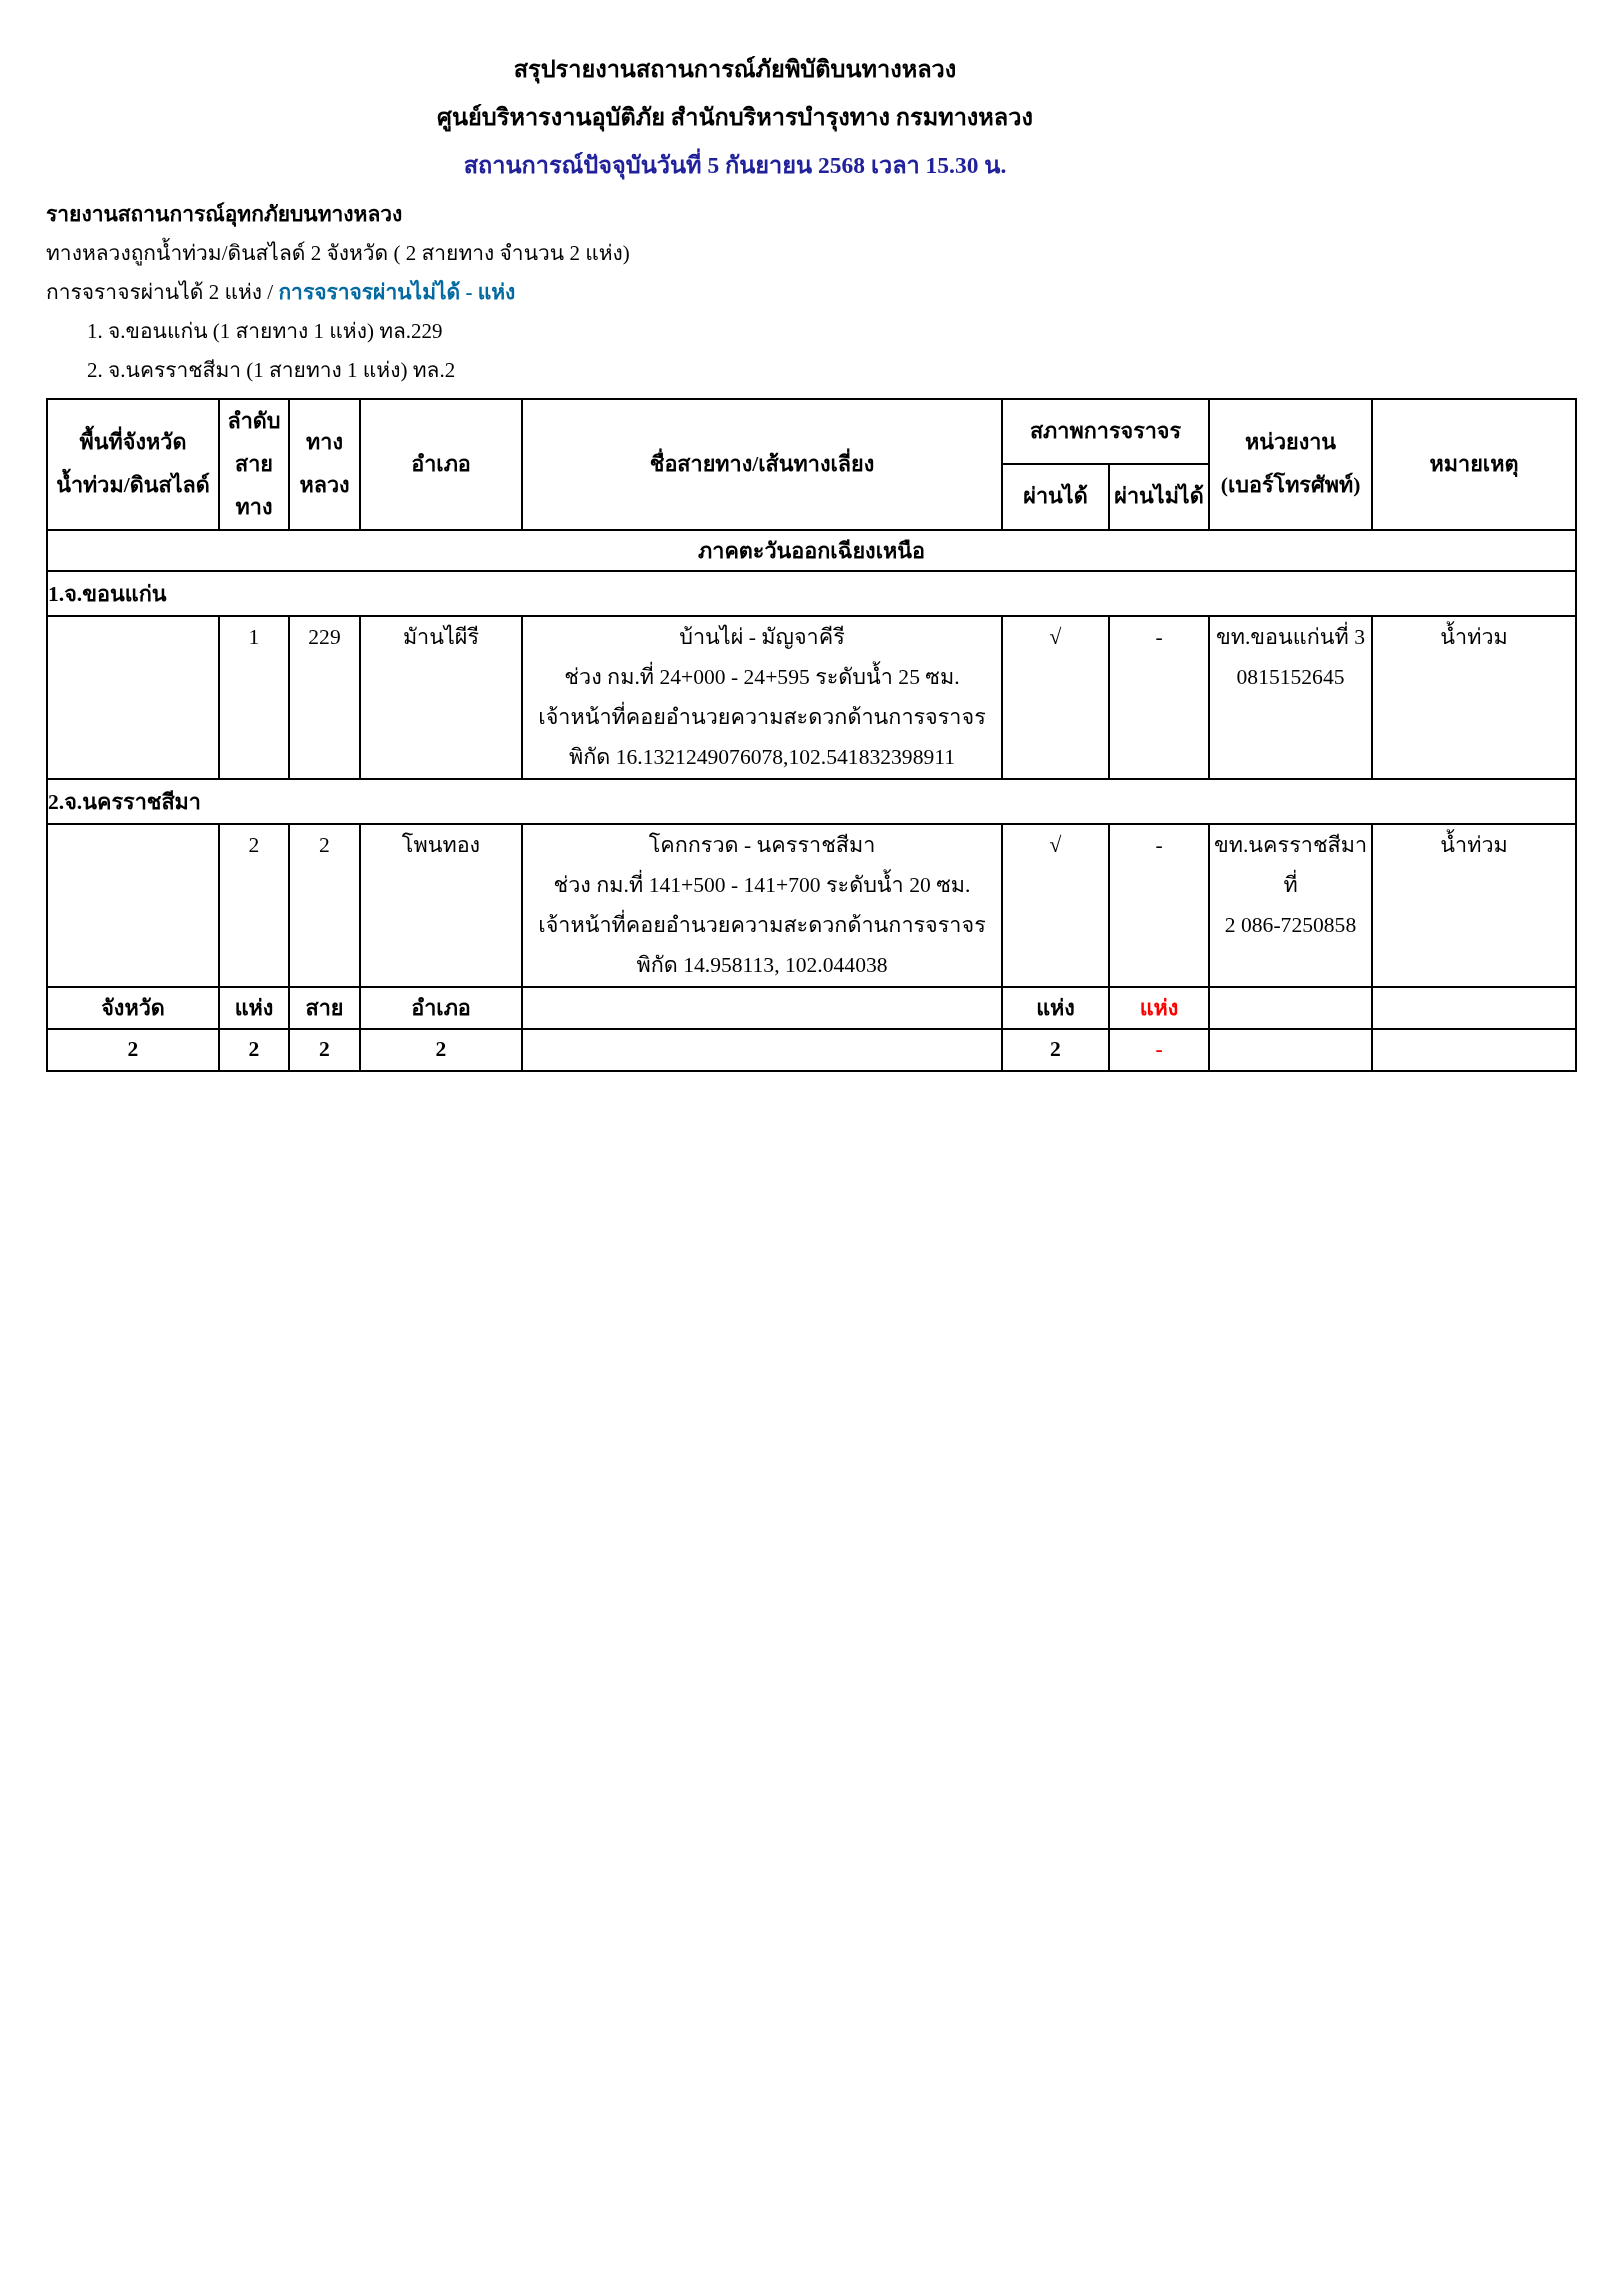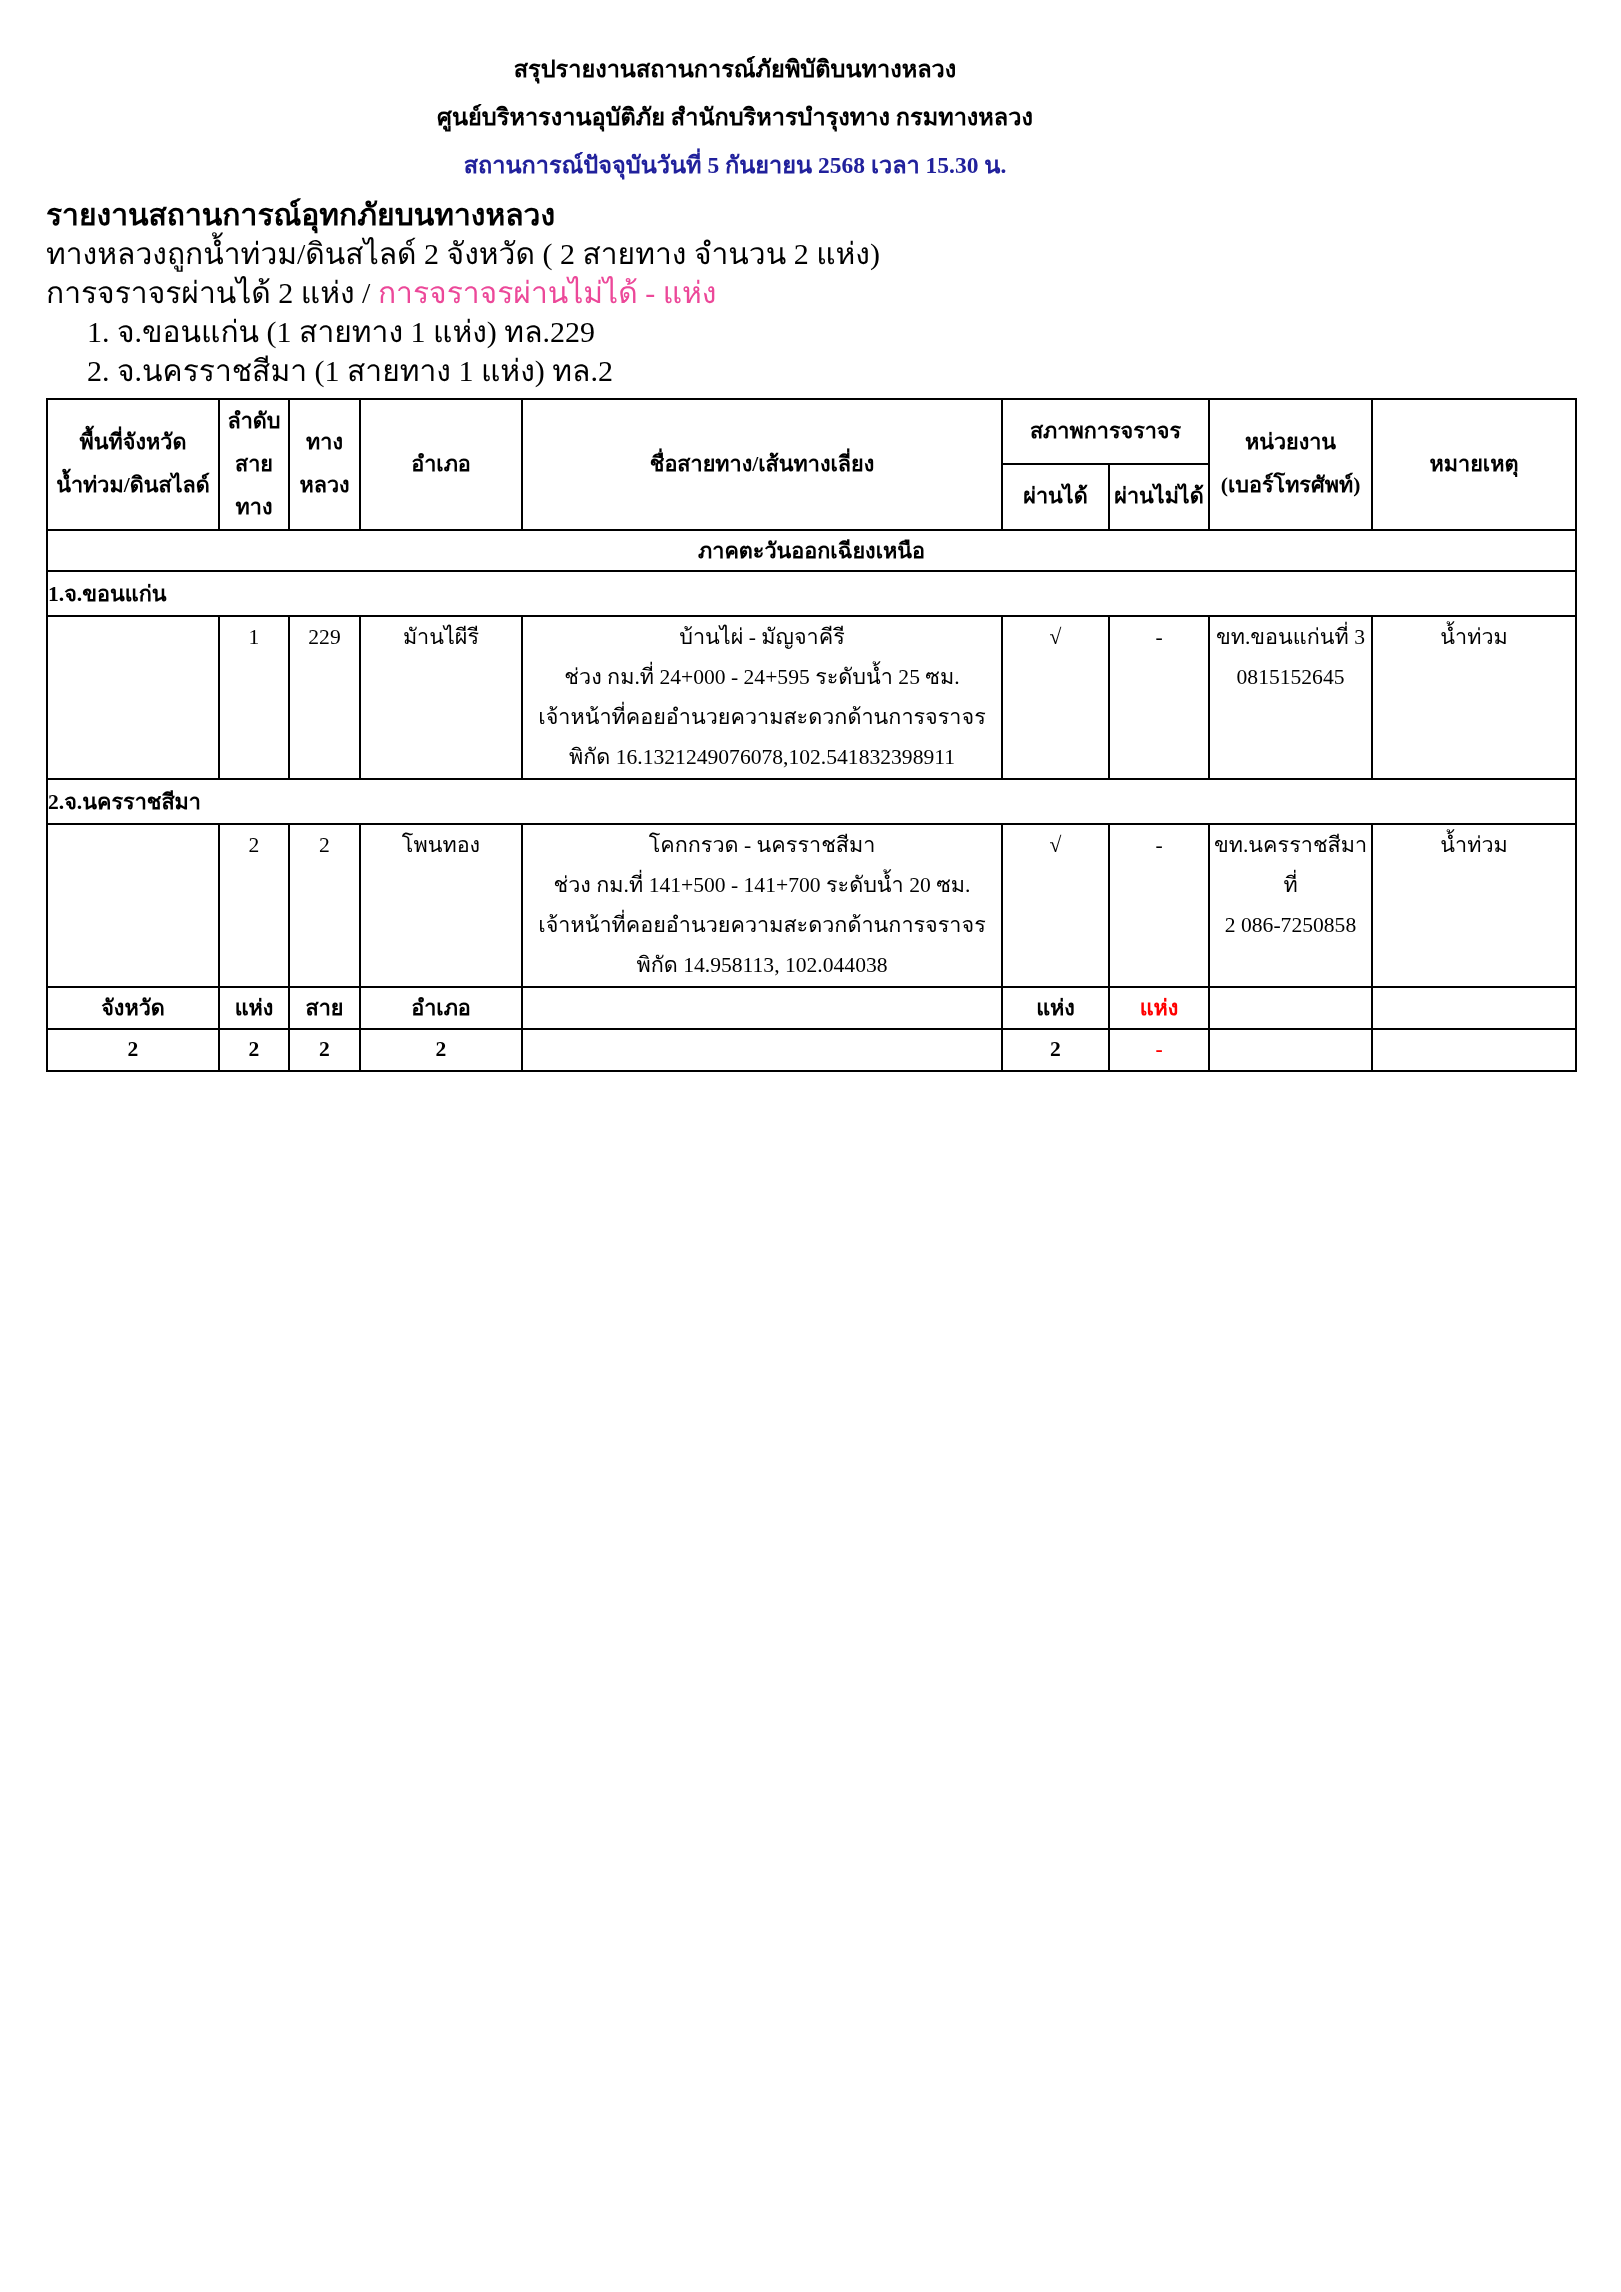--- a/index.html
+++ b/index.html
@@ -23,25 +23,25 @@
     font-weight: bold;
     line-height: 48px;
     white-space: nowrap;
   }
   .title-line.blue { color: #21219C; }
 
   
   .intro {
     margin-left: 46px;
     margin-top: 5.9px;
-    font-size: 30px;
+    font-size: 21px;
     line-height: 39px;
   }
   .intro .heading { font-weight: bold; }
-  .intro .red { color: #ec4899; }
+  .intro .red { color: #0369a1; font-weight: bold; }
   .intro .list-item { margin-left: 41px; }
 
   
   table.report {
     margin-left: 46px;
     margin-top: 7.8px;
     border-collapse: collapse;
     table-layout: fixed;
     width: 1527px;
     border: 2.9px solid #000000;

